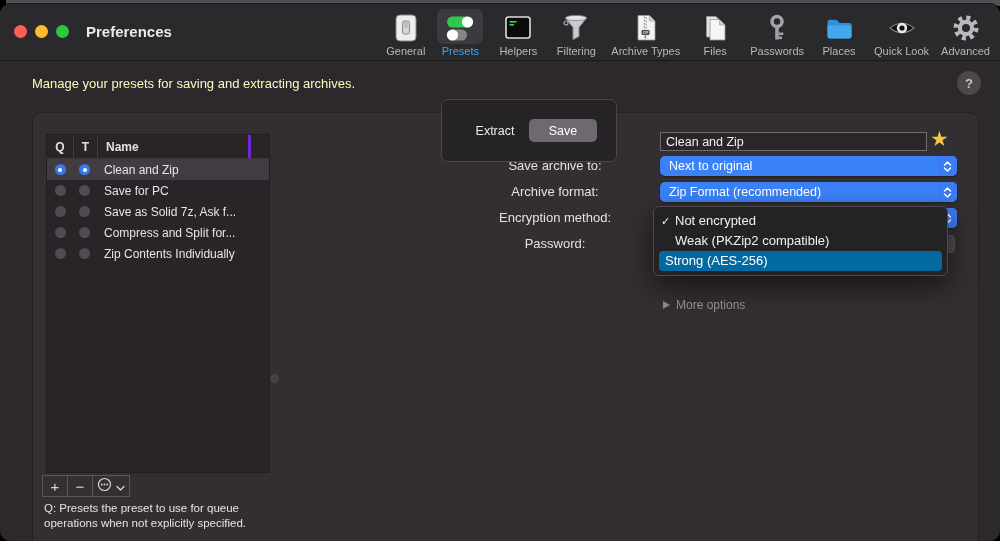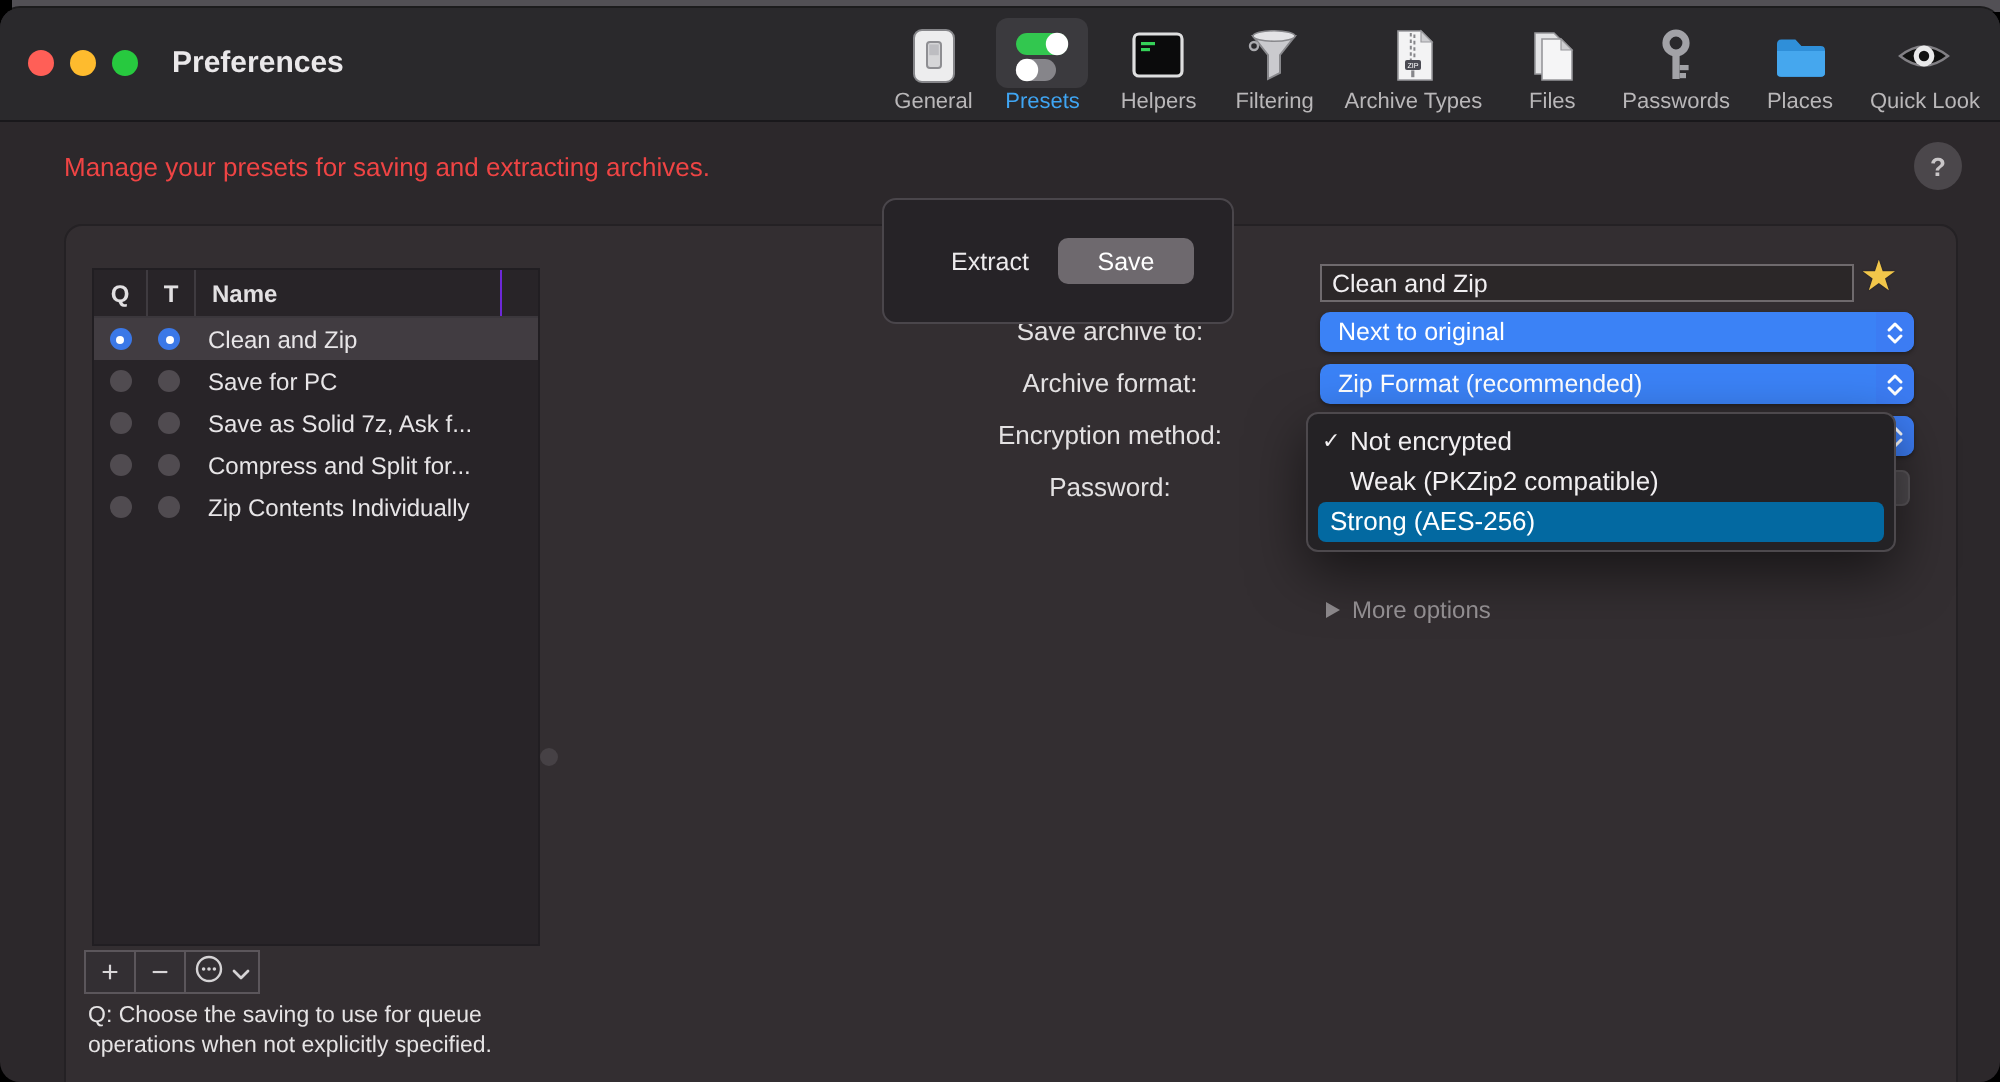--- a/index.html
+++ b/index.html
@@ -15,39 +15,39 @@
   .light.red{background:#ff5f57;}.light.yellow{background:#febb2e;}.light.green{background:#27c93f;}
   .wtitle{position:absolute;left:86px;top:19px;font-size:15px;font-weight:700;color:#eae8ea;}
   .toolbar{position:absolute;right:10px;bottom:3px;display:flex;align-items:flex-end;gap:12px;}
   .tb-item{display:flex;flex-direction:column;align-items:center;gap:1px;cursor:default;}
   .tb-icon{height:33px;display:flex;align-items:flex-end;justify-content:center;padding:1px 8px;border-radius:6px;}
   .tb-item.selected .tb-icon{background:#3b3a3e;}
   .tb-label{font-size:11px;color:#b9b7b9;white-space:nowrap;}
   .tb-item.selected .tb-label{color:#3fa5f3;}
   
   .content{position:absolute;top:56px;left:0;right:0;bottom:0;}
-  .subtitle{position:absolute;left:32px;top:16px;font-size:13px;color:#ef4444;}
+  .subtitle{position:absolute;left:32px;top:16px;font-size:13px;color:#fef9c3;}
   .help-btn{position:absolute;left:957px;top:11px;width:24px;height:24px;border-radius:50%;
             background:#4b474b;color:#c9c6c8;font-size:13px;font-weight:700;
             display:flex;align-items:center;justify-content:center;}
   .box{position:absolute;left:32px;top:52px;width:945px;height:500px;background:#332e31;
        border:1px solid #242124;border-radius:9px;}
   .segmented{position:absolute;left:441px;top:39px;height:23px;display:flex;background:#262327;
              border:1px solid #4a464b;border-radius:7px;padding:19px;z-index:5;box-sizing:content-box;}
   .seg{min-width:52px;padding:0 8px;font-size:12.5px;color:#eceaec;display:flex;align-items:center;
        justify-content:center;border-radius:5px;white-space:nowrap;}
   .seg.selected{background:#6e696e;color:#fff;}
   
   .ptable{position:absolute;left:46px;top:74px;width:224px;height:339px;background:#282428;
           border:1px solid #211e22;font-size:12px;color:#e7e5e7;box-sizing:border-box;overflow:hidden;}
   .thead{display:flex;height:23px;border-bottom:1px solid #3b373c;font-weight:700;color:#e2e0e2;align-items:stretch;}
   .th{display:flex;align-items:center;justify-content:center;}
   .th.qc{width:26px;border-right:1px solid #3f3b40;}
   .th.tc{width:23px;border-right:1px solid #3f3b40;}
-  .th.nc{flex:1;justify-content:flex-start;padding-left:8px;border-right:1px solid #6d28d9;}
+  .th.nc{flex:1;justify-content:flex-start;padding-left:8px;border-right:3px solid #6d28d9;}
   .th.ec{width:18px;}
   .trow{display:flex;height:21px;align-items:center;}
   .trow.selected{background:#413c41;}
   .td.qc{width:26px;display:flex;justify-content:center;}
   .td.tc{width:23px;display:flex;justify-content:center;}
   .td.nc{flex:1;padding-left:8px;white-space:nowrap;overflow:hidden;}
   .radio{width:11px;height:11px;border-radius:50%;background:#504b50;position:relative;}
   .radio.on{background:#3b78e7;}
   .radio.on::after{content:"";position:absolute;left:3.5px;top:3.5px;width:4px;height:4px;border-radius:50%;background:#fff;}
   .split-dot{position:absolute;left:270px;top:314px;width:9px;height:9px;border-radius:50%;background:#464145;}
@@ -206,20 +206,30 @@
           <span class="tb-icon">
             <svg width="30" height="30" viewBox="0 0 30 30">
                 <path d="M3 15 Q15 5.5 27 15 Q15 24.5 3 15 Z" fill="#111" stroke="#828085" stroke-width="1.2"></path>
                 <circle cx="15" cy="15" r="5.2" fill="#e9e9ea"></circle>
                 <circle cx="15" cy="15" r="2.6" fill="#111"></circle>
               </svg>
           </span>
           <span class="tb-label">Quick Look</span>
         </div>
 
+        <div class="tb-item">
+          <span class="tb-icon">
+            <svg width="30" height="30" viewBox="0 0 30 30">
+                <circle cx="15" cy="15" r="10" fill="none" stroke="#b9b9be" stroke-width="5" stroke-dasharray="3.9 3.95"></circle>
+                <circle cx="15" cy="15" r="8.2" fill="#b9b9be"></circle>
+                <circle cx="15" cy="15" r="4" fill="#2a292c"></circle>
+              </svg>
+          </span>
+          <span class="tb-label">Advanced</span>
+        </div>
 
       </div>
     </div>
 
     <div class="content">
       <div class="subtitle">Manage your presets for saving and extracting archives.</div>
       <div class="help-btn">?</div>
 
       <div class="box"></div>
 
@@ -298,21 +308,21 @@
           </span>
           <span>
             <svg width="9" height="7" viewBox="0 0 9 7">
                 <path d="M1 1.5 L4.5 5 L8 1.5" fill="none" stroke="#d5d3d5" stroke-width="1.4" stroke-linecap="round" stroke-linejoin="round"></path>
               </svg>
           </span>
         </div>
       </div>
 
       <div class="footer-note">
-        <div>Q: Choose the saving to use for queue</div>
+        <div>Q: Presets the preset to use for queue</div>
         <div>operations when not explicitly specified.</div>
       </div>
 
       <div class="form-label lbl1">Name:</div>
       <div class="form-label lbl2">Save archive to:</div>
       <div class="form-label lbl3">Archive format:</div>
       <div class="form-label lbl4">Encryption method:</div>
       <div class="form-label lbl5">Password:</div>
 
       <input class="text-field" type="text" value="Clean and Zip" style="">

